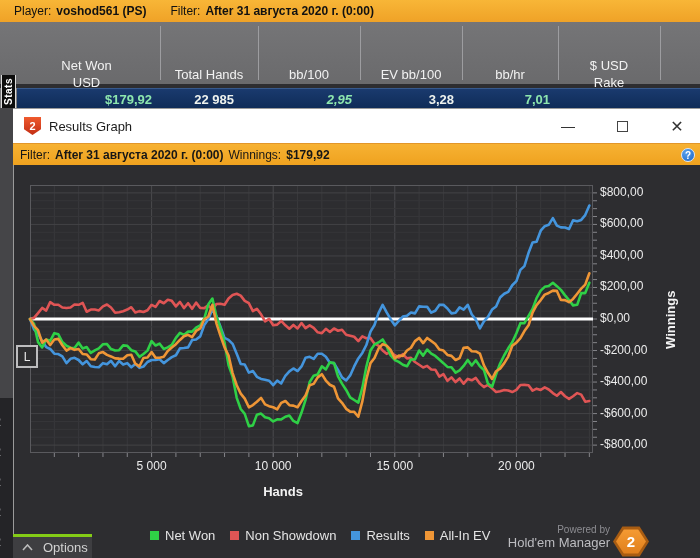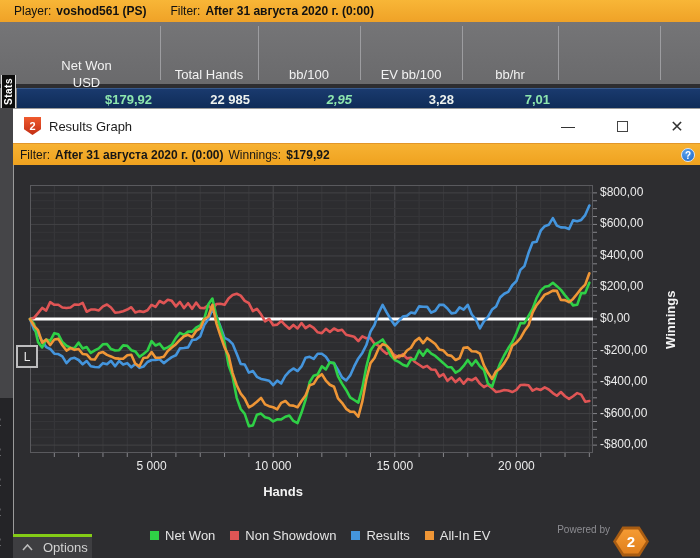--- a/index.html
+++ b/index.html
@@ -110,28 +110,31 @@
       </div>
       <div class="hsep" style="left: 258px;"></div>
       <div class="hcol" style="left: 360px; width: 102px;">
         <span style="max-width: 72px;">EV bb/100</span>
       </div>
       <div class="hsep" style="left: 360px;"></div>
       <div class="hcol" style="left: 462px; width: 96px;">
         <span style="max-width: 72px;">bb/hr</span>
       </div>
       <div class="hsep" style="left: 462px;"></div>
+      <div class="hcol" style="left: 558px; width: 102px;">
+        <span style="max-width: 72px;">$ USD Rake</span>
+      </div>
       <div class="hsep" style="left: 558px;"></div>
       <div class="hcol" style="left: 660px; width: 100px;"></div>
       <div class="hsep" style="left: 660px;"></div>
     </div>
   <div class="abs" id="rowcorner"></div>
   <div class="abs" id="statsrow">
       <div class="rcell" style="left: -4px; width: 147px; color: rgb(141, 230, 174);">$179,92</div>
-      <div class="rcell" style="left: 143px; width: 98px; color: rgb(238, 242, 238);">22 985</div>
+      <div class="rcell" style="left: 127px; width: 98px; color: rgb(238, 242, 238);">22 985</div>
       <div class="rcell" style="left: 241px; width: 102px; color: rgb(141, 230, 174); font-style: italic;">2,95</div>
       <div class="rcell" style="left: 343px; width: 102px; color: rgb(238, 242, 238);">3,28</div>
       <div class="rcell" style="left: 445px; width: 96px; color: rgb(141, 230, 174);">7,01</div>
     </div>
   <div class="abs" id="statstab">Stats</div>
 
   <div class="abs" id="window"></div>
   <div class="abs" id="titlebar">
     <div id="hm2logo">2</div>
     <div id="wintitle">Results Graph</div>
@@ -304,20 +307,21 @@
         <span>Results</span>
       </div>
       <div class="litem">
         <span class="lsq" style="background: rgb(239, 150, 54);"></span>
         <span>All-In EV</span>
       </div>
     </div>
 
   <div class="abs" id="powered">
     <div id="poweredby">Powered by</div>
+    <div id="hmname">Hold'em Manager</div>
   </div>
   <div class="abs" id="hexlogo">
     <div id="hexinner">2</div>
   </div>
 
   <div class="abs" id="optionsbtn">
     <svg width="11" height="7">
         <polyline points="1,6 5.5,1 10,6" fill="none" stroke="#bcbcbc" stroke-width="1.6"></polyline>
       </svg>
     <span>Options</span>

